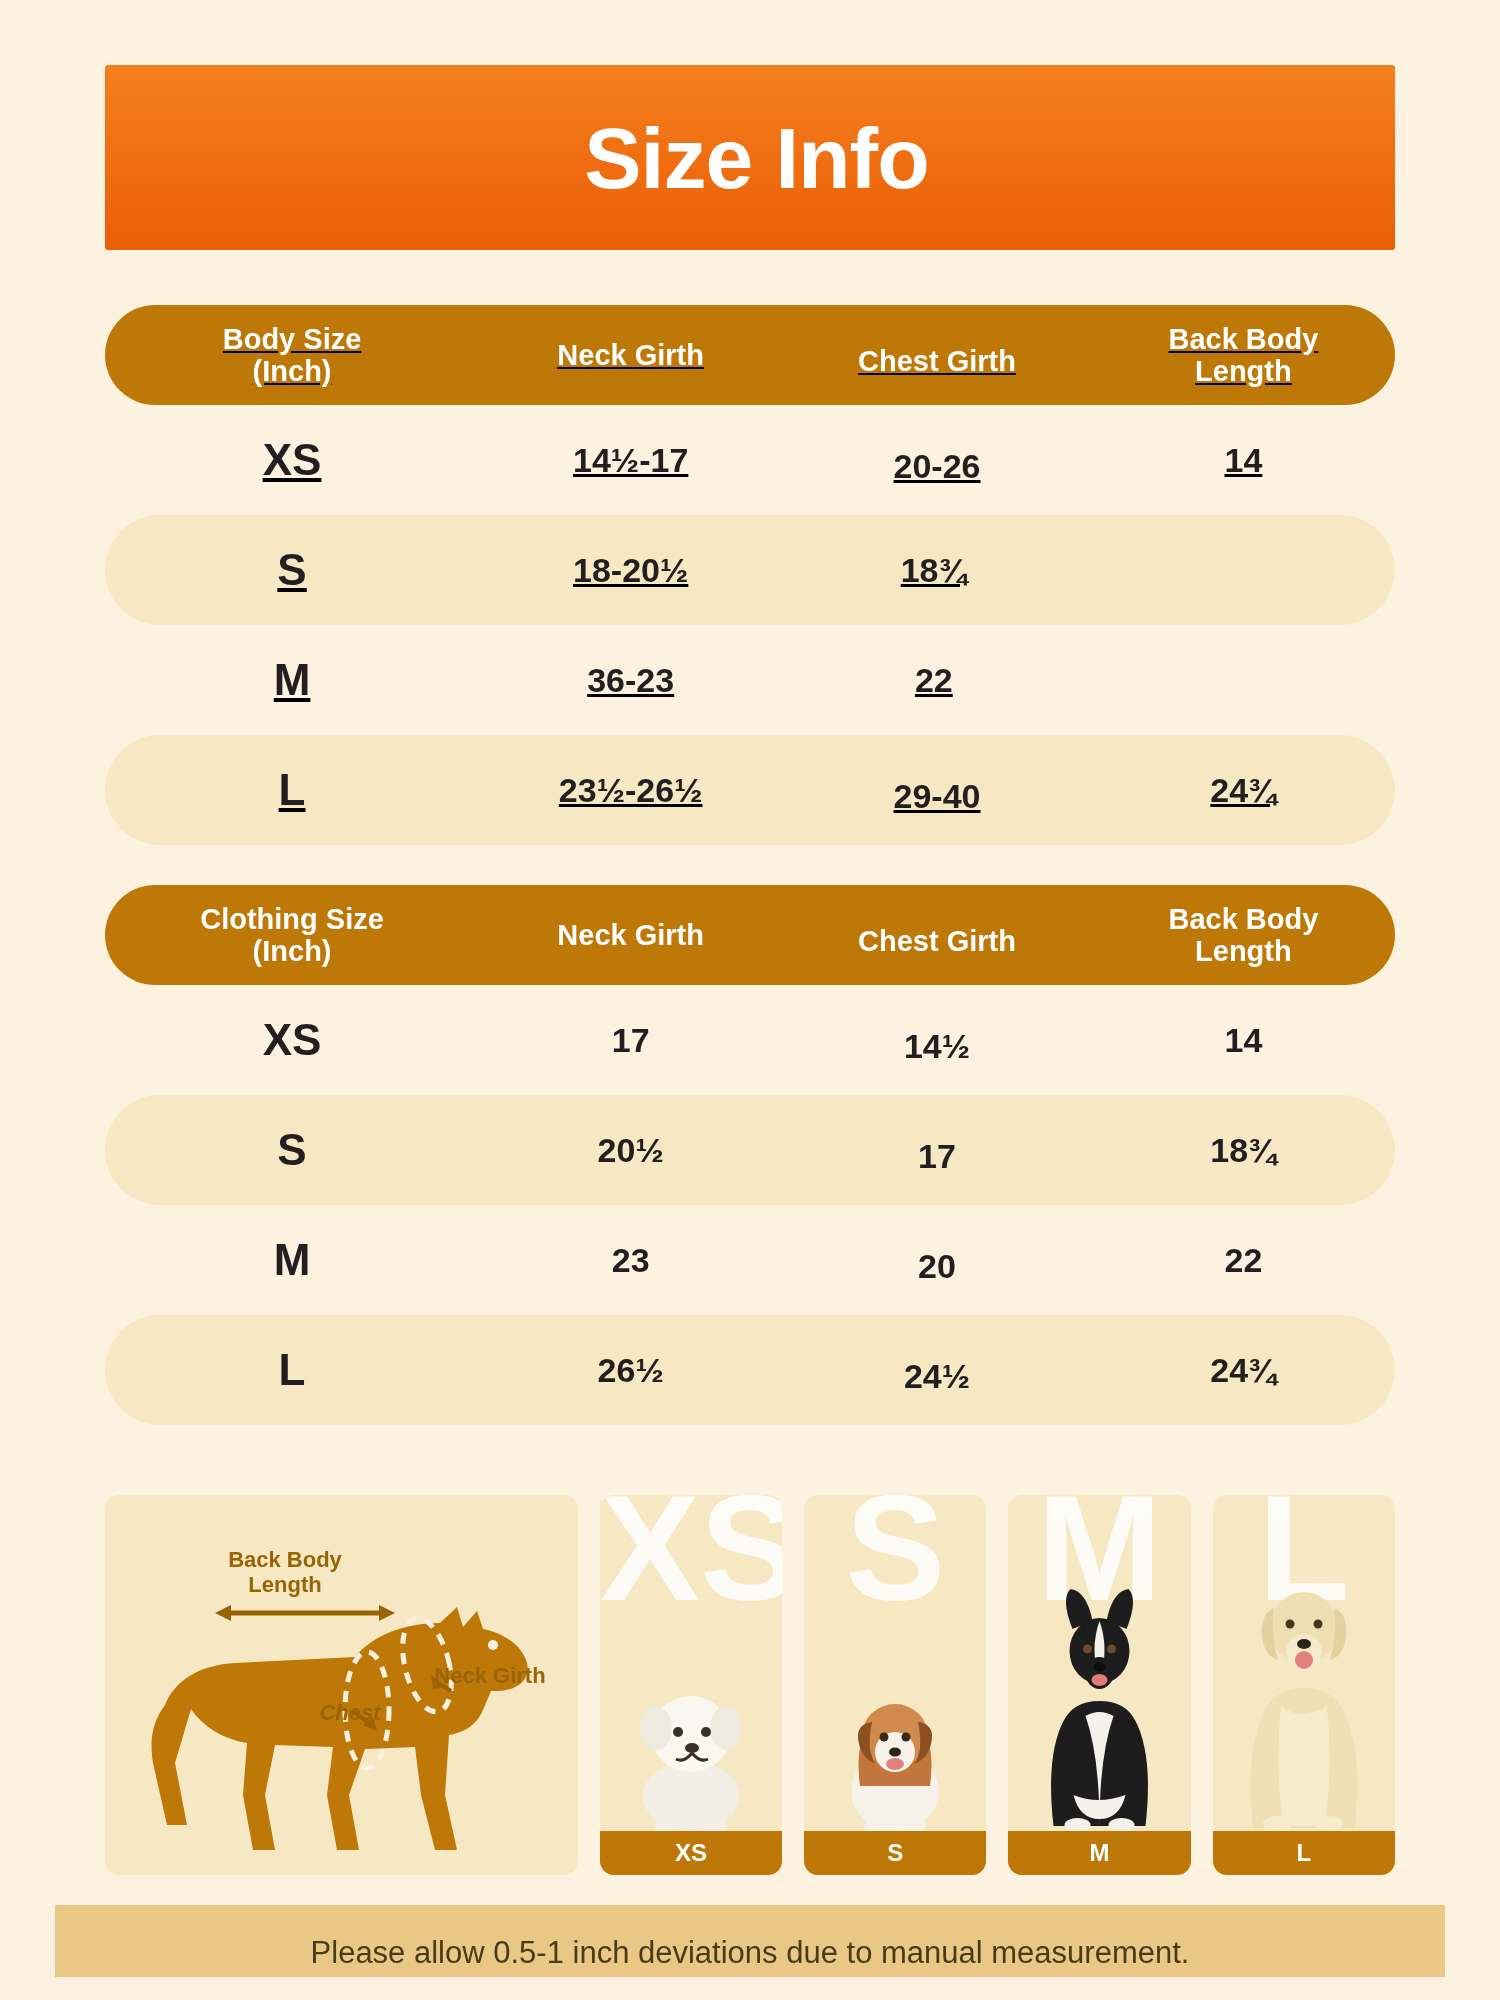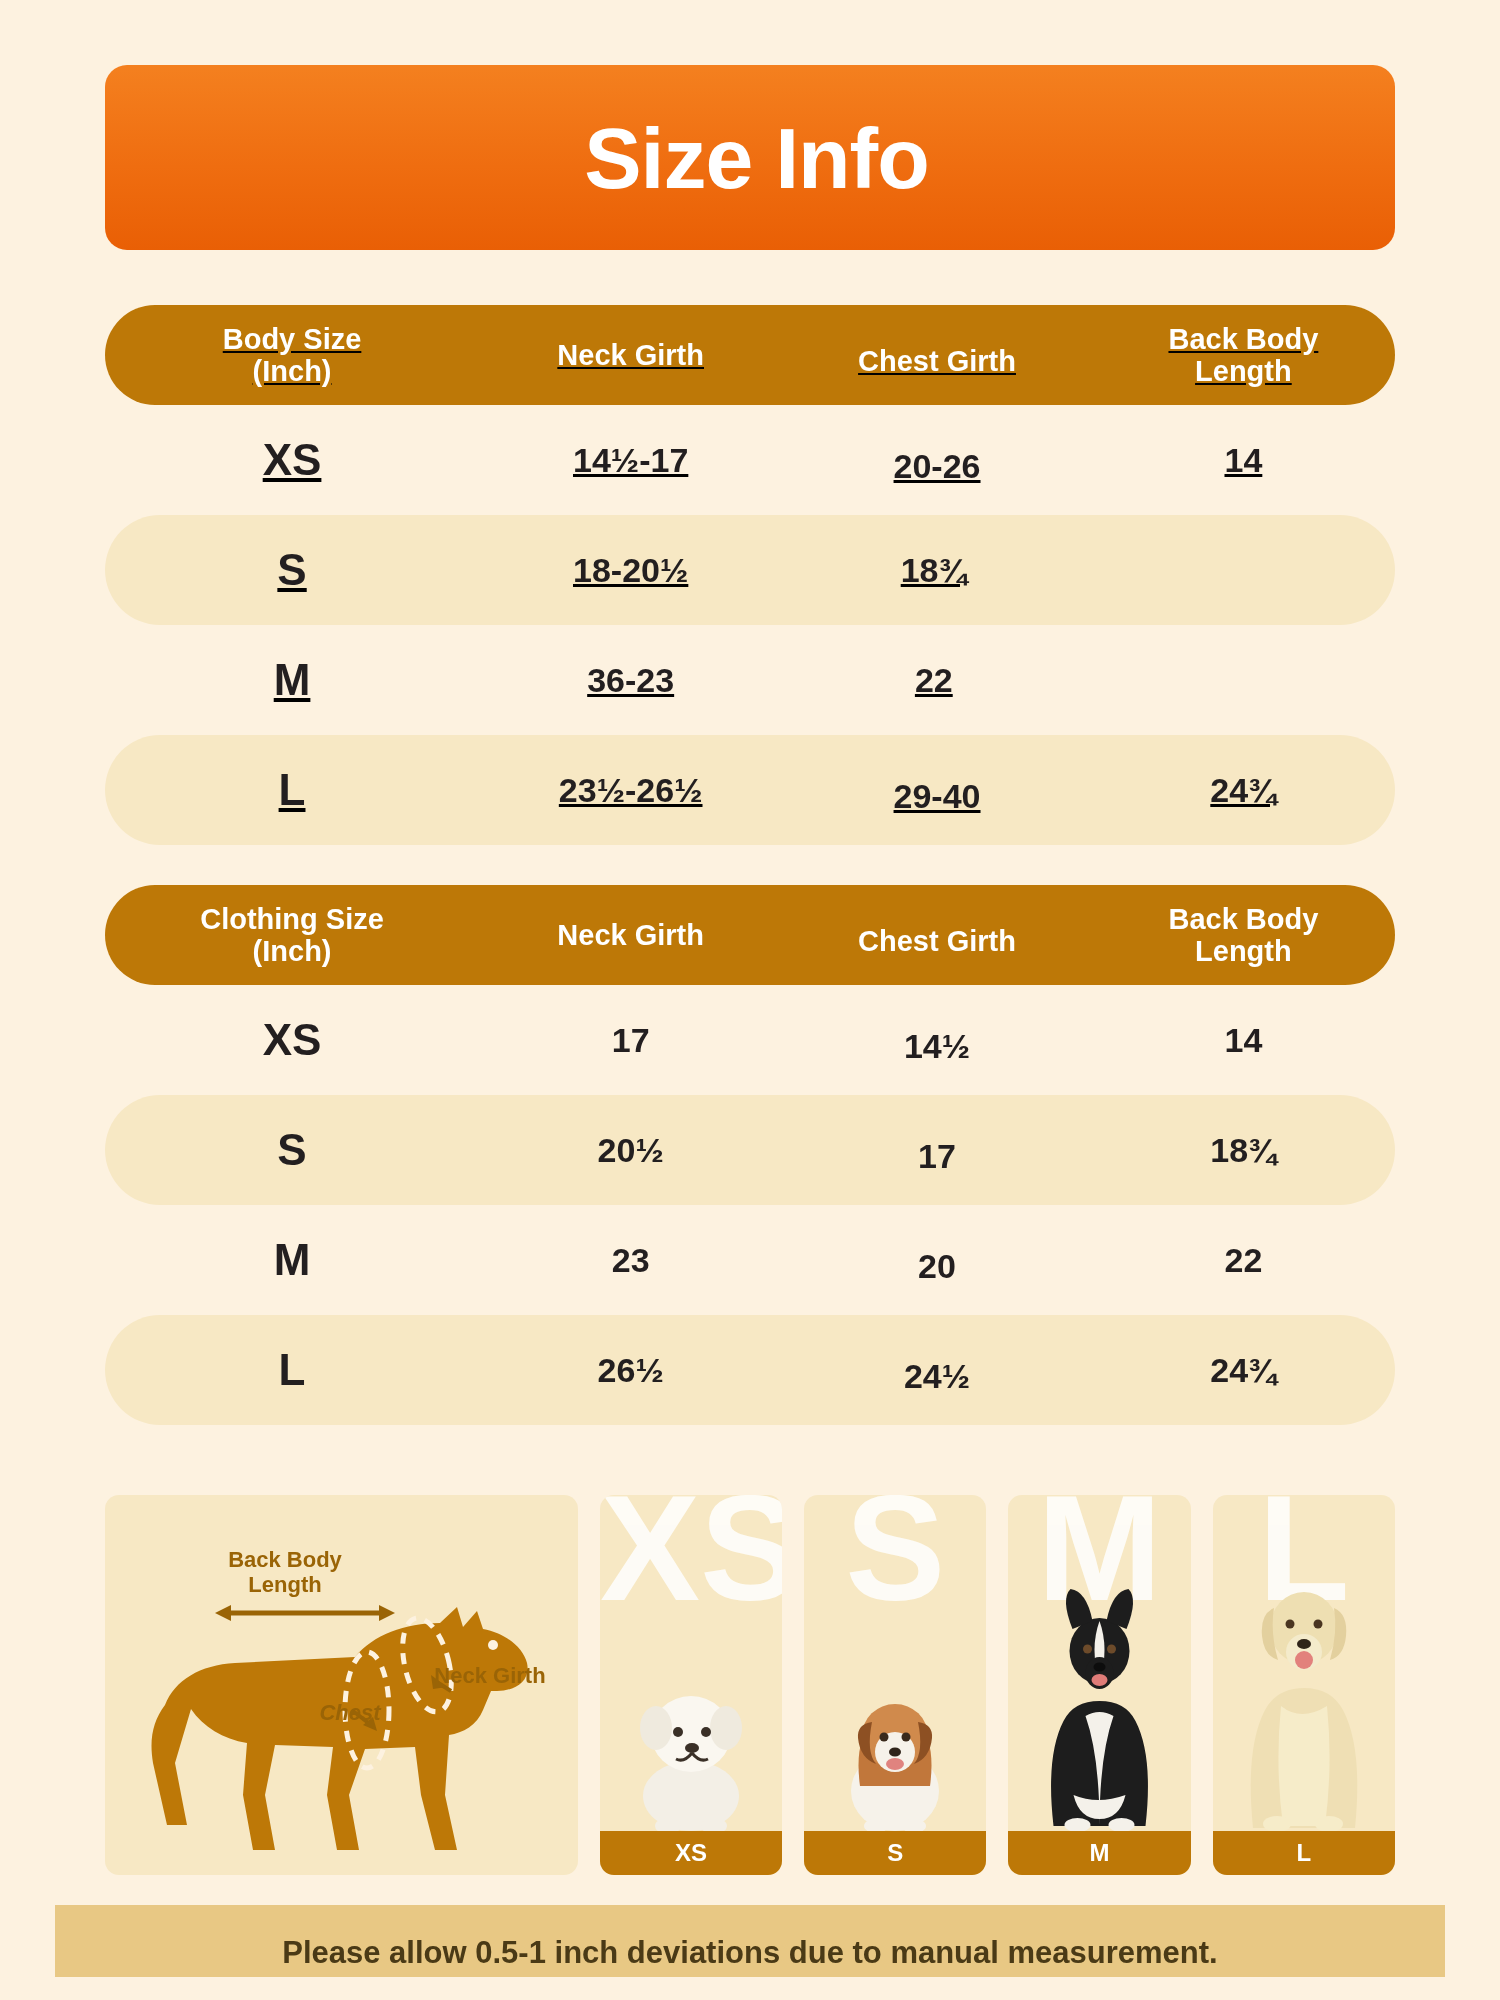--- a/index.html
+++ b/index.html
@@ -17,21 +17,21 @@
     overflow: hidden;
   }
 
   
   .title-banner {
     position: absolute;
     left: 105px;
     top: 65px;
     width: 1290px;
     height: 185px;
-    border-radius: 22px;
+    border-radius: 3px;
     background: linear-gradient(180deg, #f4801f 0%, #ef6d10 55%, #e95f05 100%);
     display: flex;
     align-items: center;
     justify-content: center;
     padding-left: 13px;
   }
   .title-banner h1 {
     color: #ffffff;
     font-size: 86px;
     font-weight: bold;
@@ -169,21 +169,21 @@
     width: 1390px;
     height: 72px;
     background: #e8c884;
     display: flex;
     align-items: center;
     justify-content: center;
   }
   .footer span {
     color: #4a3a16;
     font-size: 31px;
-    font-weight: bold;
+    font-weight: normal;
     margin-top: 23px;
   }
 </style>
 </head>
 <body>
 
 <div class="page">
 
   <div class="title-banner">
     <h1>Size Info</h1>

